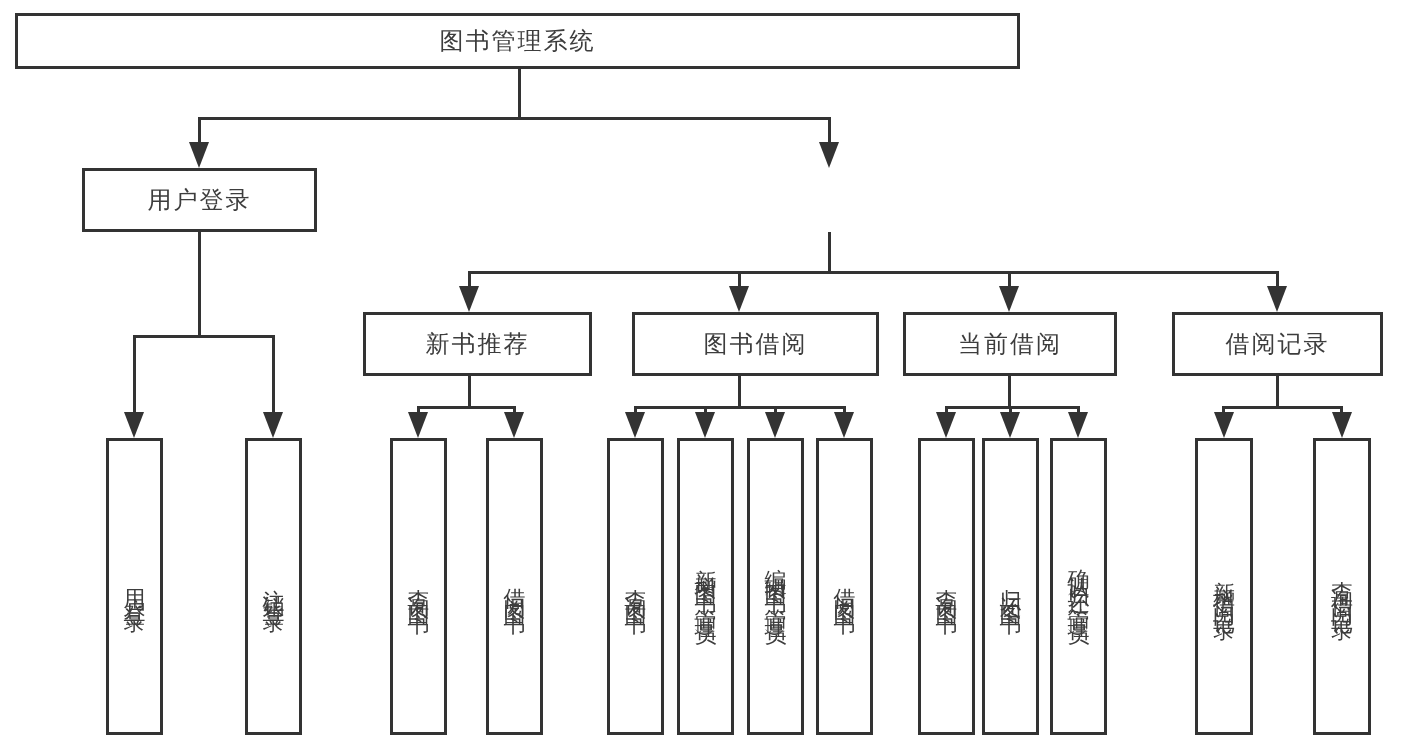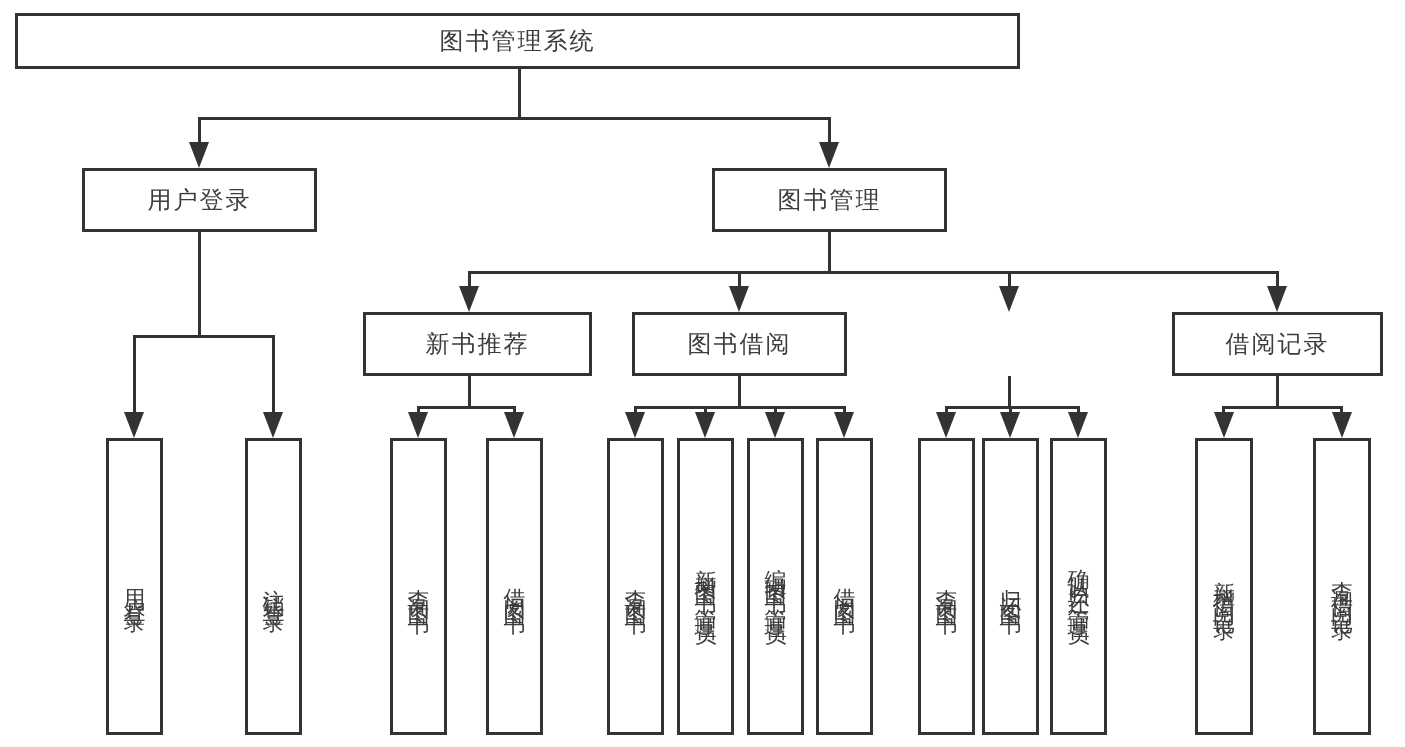--- a/index.html
+++ b/index.html
@@ -64,23 +64,20 @@
   <div class="vline" style="left:518px;top:69px;width:3px;height:50px"></div>
   <div class="hline" style="left:198px;top:117px;width:633px;height:3px"></div>
   <div class="vline" style="left:198px;top:117px;width:3px;height:32px"></div>
   <div class="arrow" style="left:189px;top:142px"></div>
   <div class="vline" style="left:828px;top:117px;width:3px;height:32px"></div>
   <div class="arrow" style="left:819px;top:142px"></div>
 
   <div class="box h" style="left:82px;top:168px;width:235px;height:64px">
     <span>用户登录</span>
   </div>
-  <div class="box h" style="left:712px;top:168px;width:235px;height:64px">
-    <span>图书管理</span>
-  </div>
 
   <div class="vline" style="left:198px;top:232px;width:3px;height:106px"></div>
   <div class="hline" style="left:133px;top:335px;width:142px;height:3px"></div>
   <div class="vline" style="left:133px;top:335px;width:3px;height:80px"></div>
   <div class="arrow" style="left:124px;top:412px"></div>
   <div class="vline" style="left:272px;top:335px;width:3px;height:80px"></div>
   <div class="arrow" style="left:263px;top:412px"></div>
 
   <div class="vline" style="left:828px;top:232px;width:3px;height:42px"></div>
   <div class="hline" style="left:468px;top:271px;width:811px;height:3px"></div>
@@ -89,22 +86,25 @@
   <div class="vline" style="left:738px;top:271px;width:3px;height:20px"></div>
   <div class="arrow" style="left:729px;top:286px"></div>
   <div class="vline" style="left:1008px;top:271px;width:3px;height:20px"></div>
   <div class="arrow" style="left:999px;top:286px"></div>
   <div class="vline" style="left:1276px;top:271px;width:3px;height:20px"></div>
   <div class="arrow" style="left:1267px;top:286px"></div>
 
   <div class="box h" style="left:363px;top:312px;width:229px;height:64px">
     <span>新书推荐</span>
   </div>
-  <div class="box h" style="left:632px;top:312px;width:215px;height:64px">
+  <div class="box h" style="left:632px;top:312px;width:247px;height:64px">
     <span>图书借阅</span>
+  </div>
+  <div class="box h" style="left:903px;top:312px;width:214px;height:64px">
+    <span>当前借阅</span>
   </div>
   <div class="box h" style="left:1172px;top:312px;width:211px;height:64px">
     <span>借阅记录</span>
   </div>
 
   <div class="vline" style="left:468px;top:376px;width:3px;height:32px"></div>
   <div class="hline" style="left:417px;top:406px;width:99px;height:3px"></div>
   <div class="vline" style="left:417px;top:406px;width:3px;height:10px"></div>
   <div class="arrow" style="left:408px;top:412px"></div>
   <div class="vline" style="left:513px;top:406px;width:3px;height:10px"></div>

